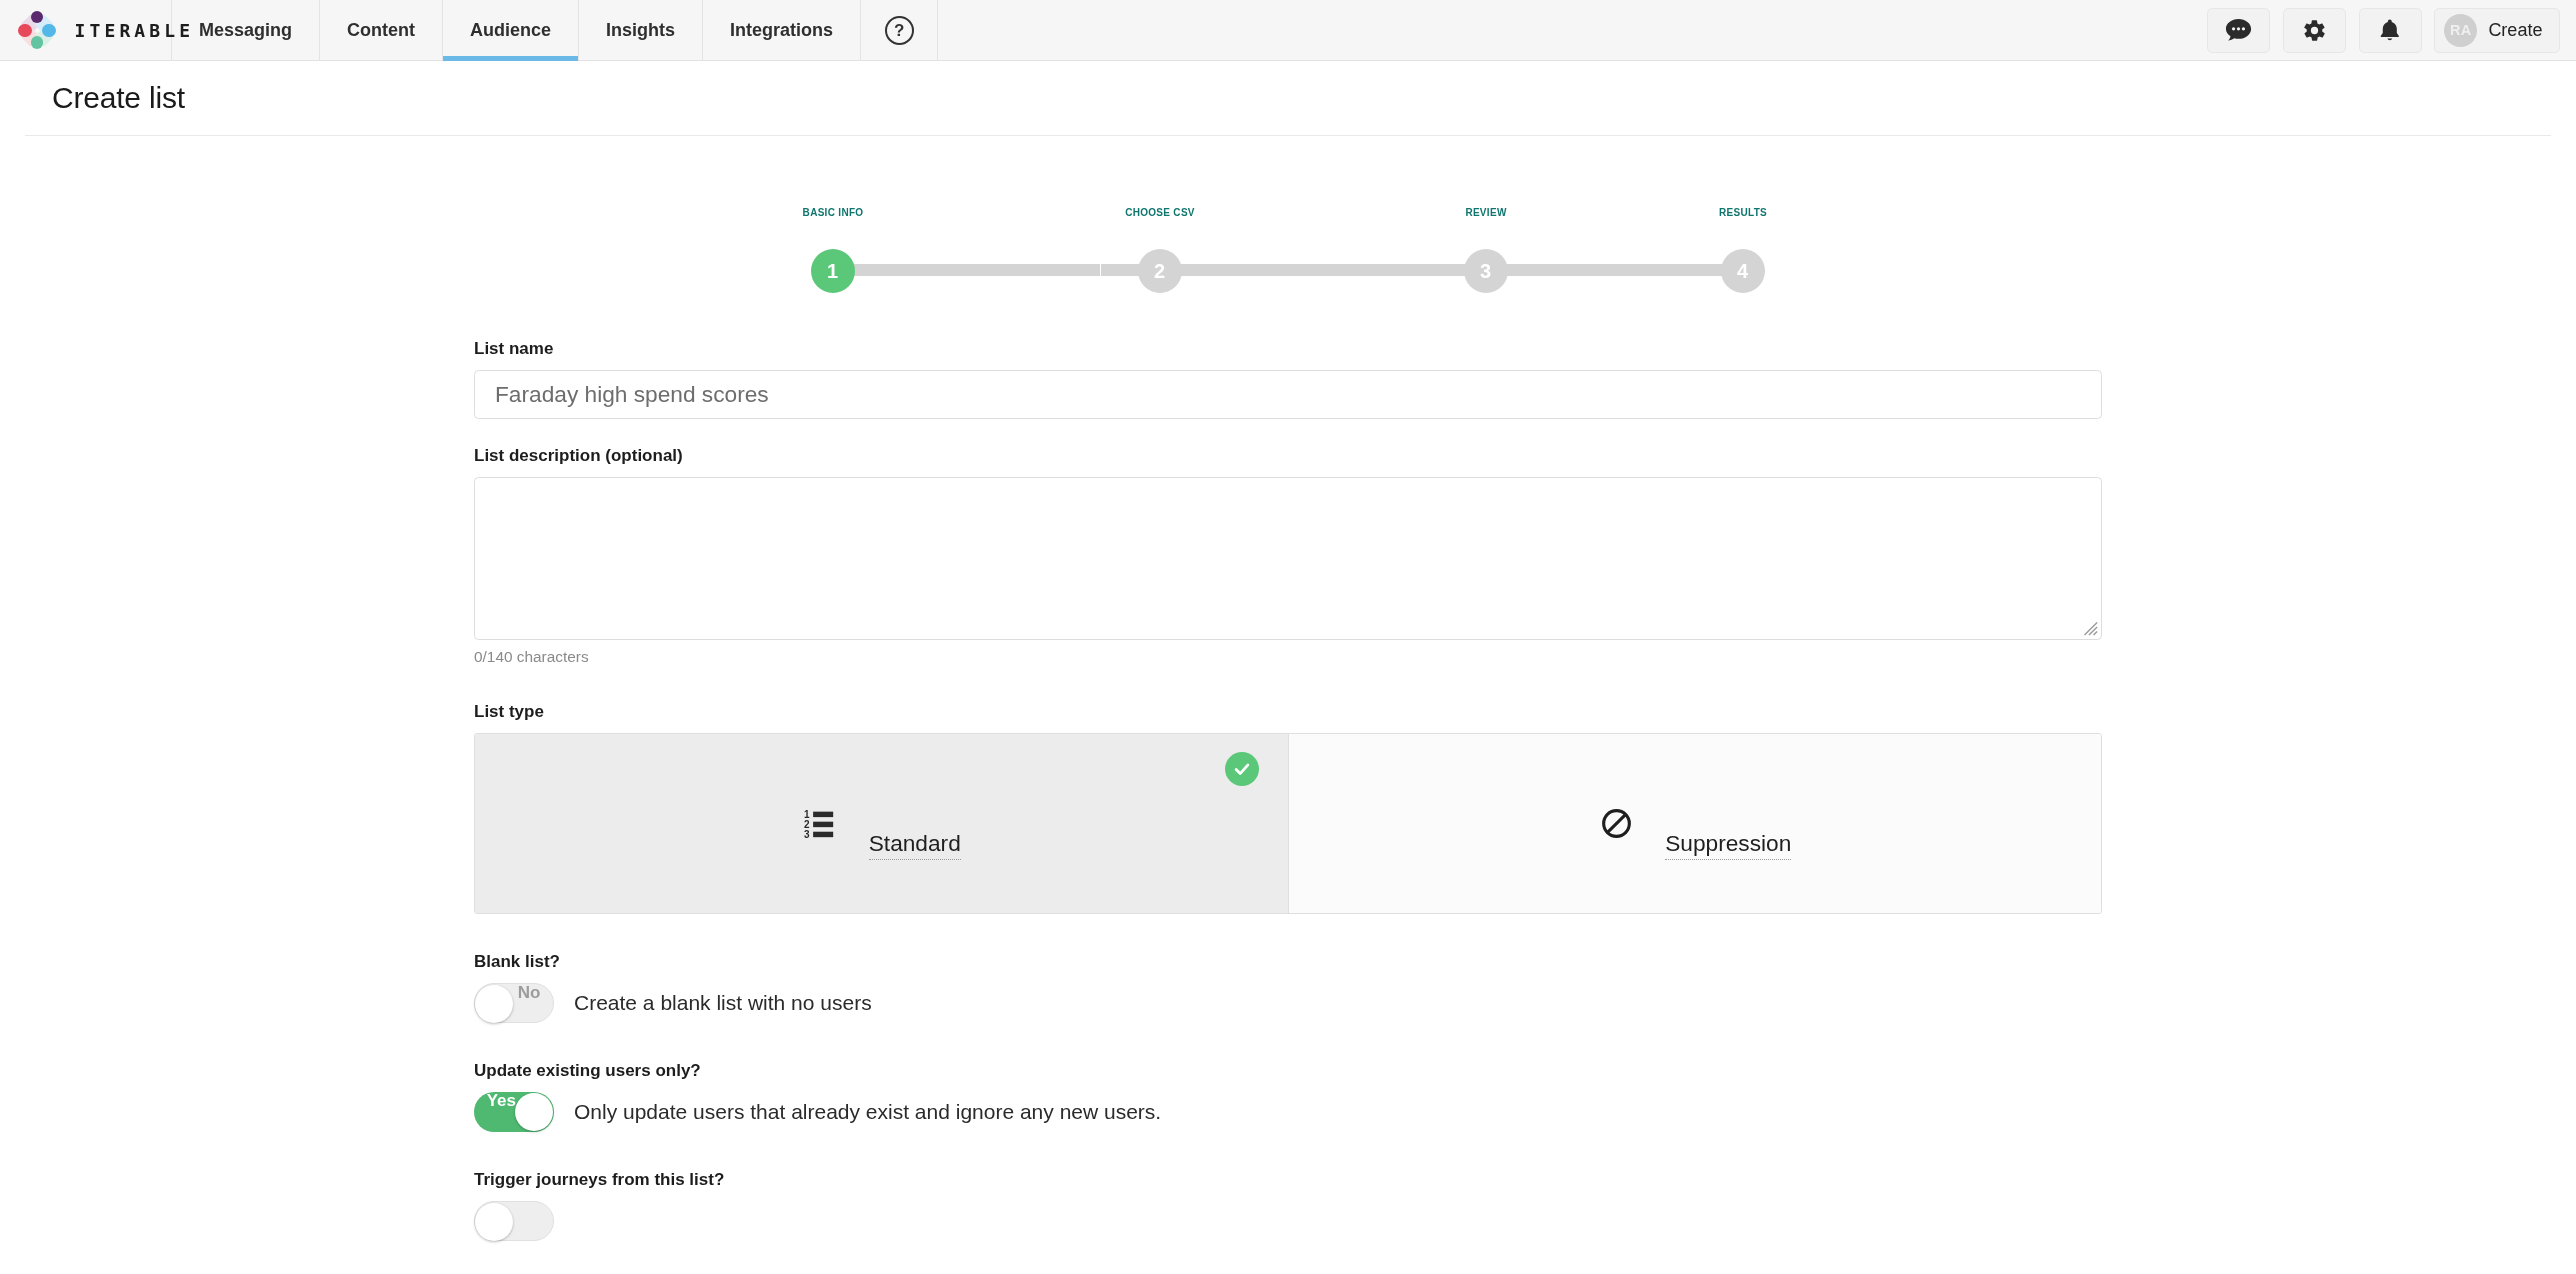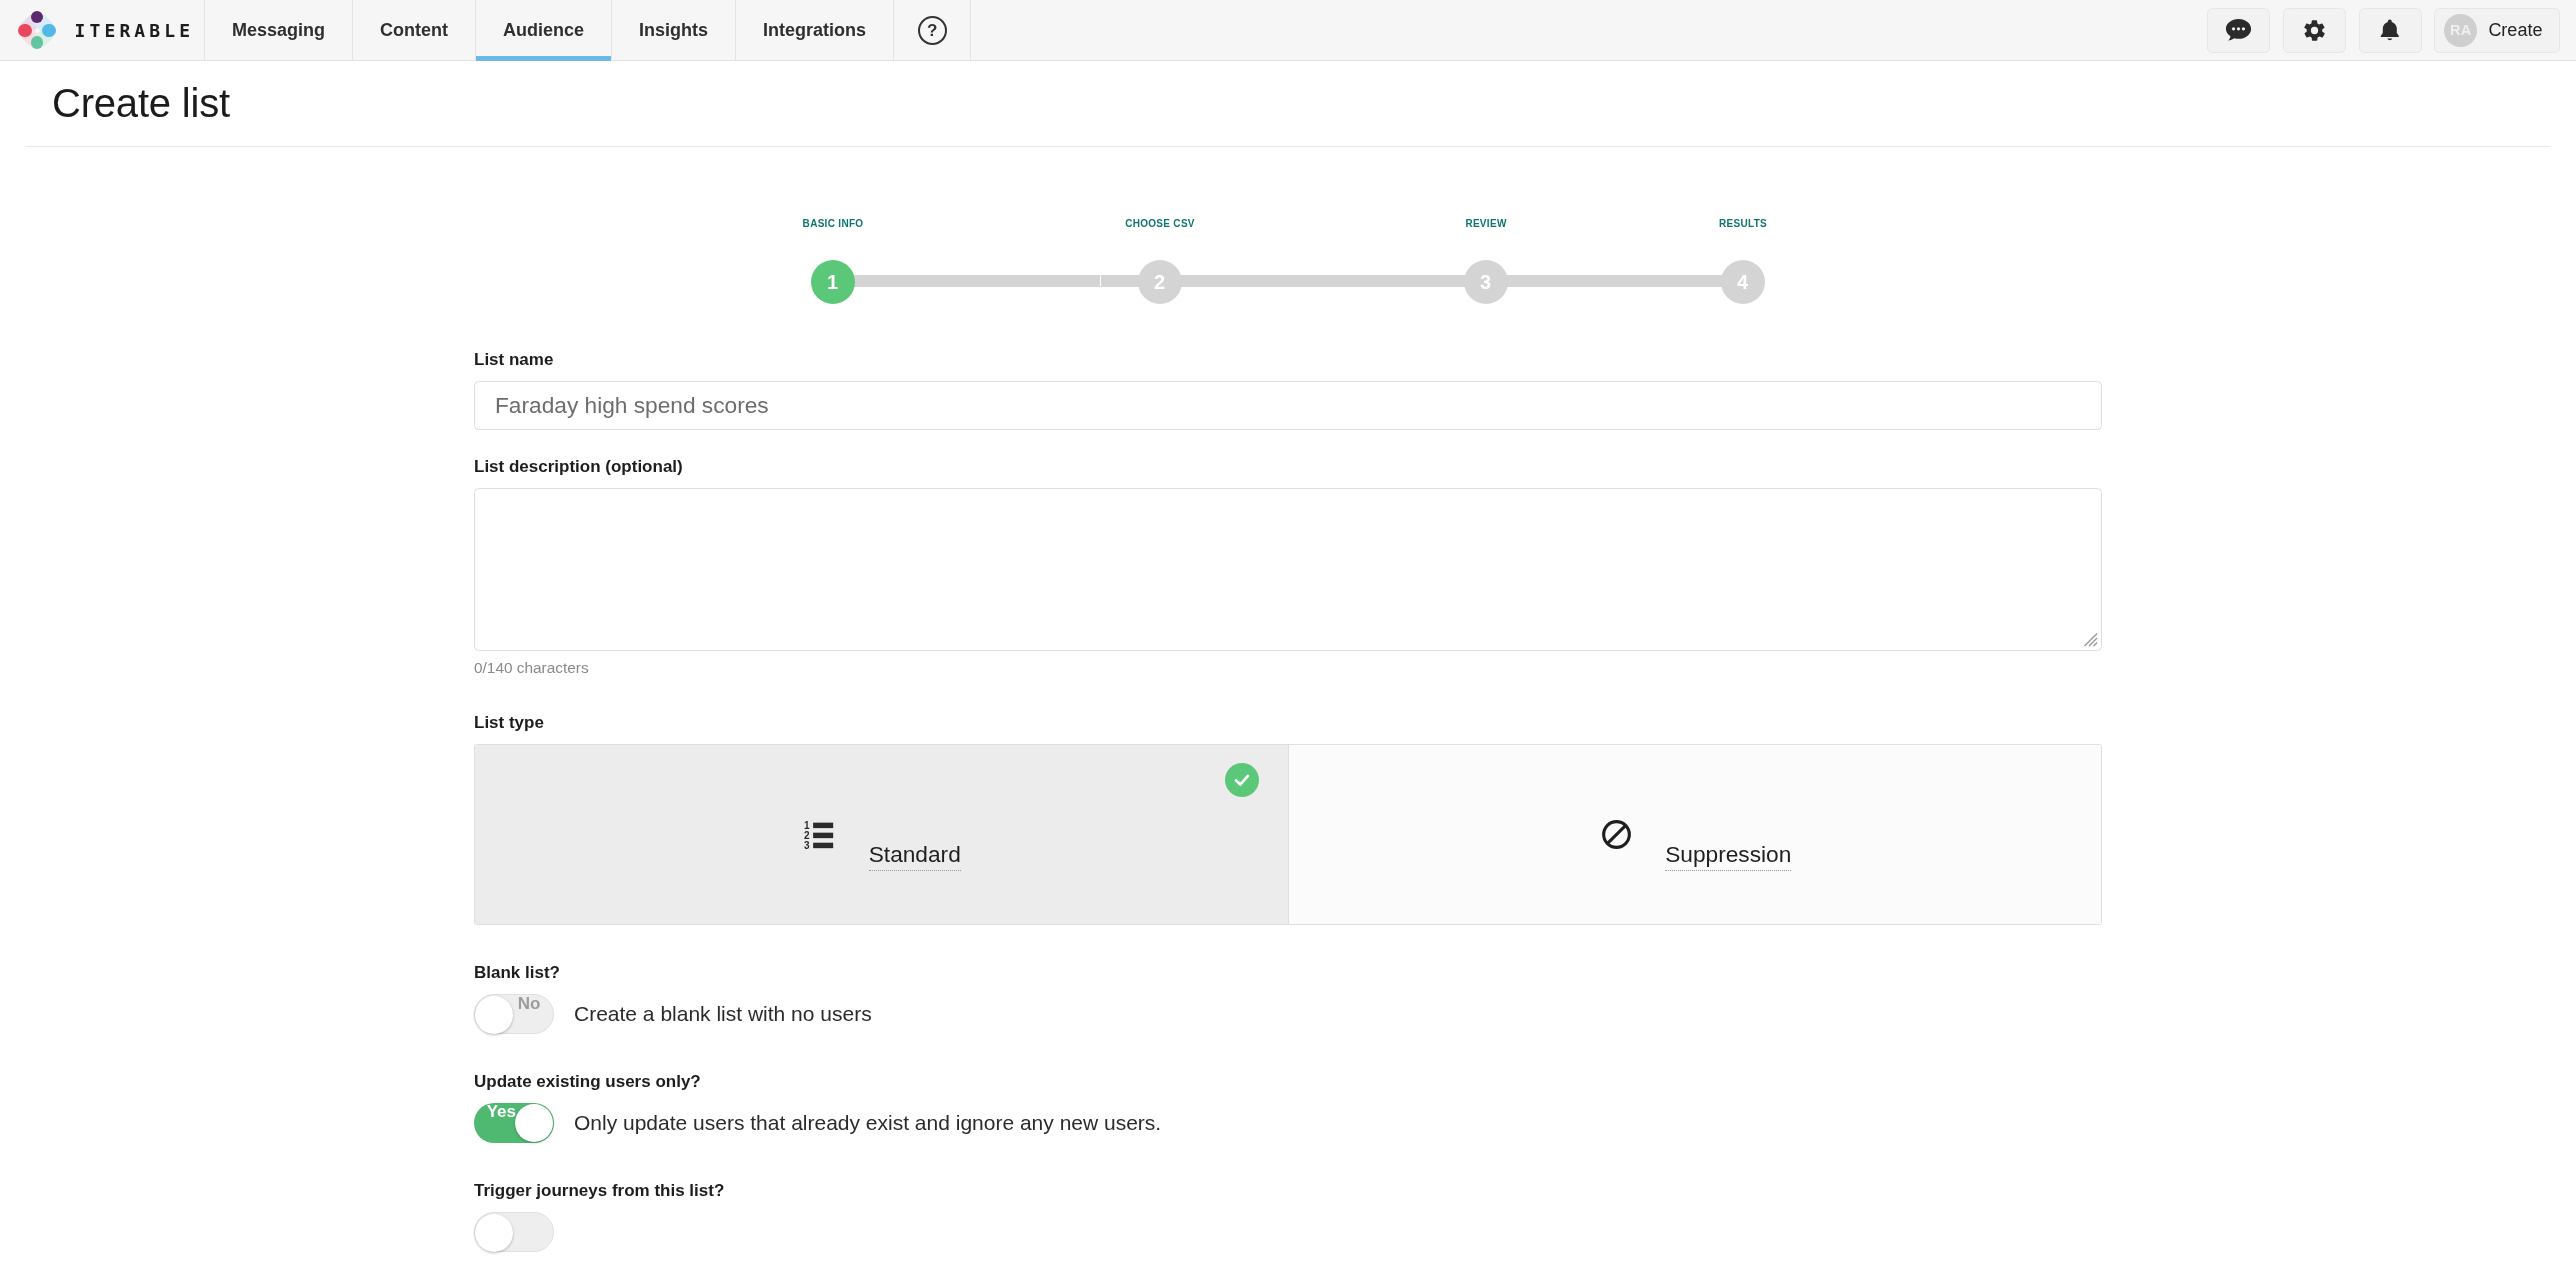--- a/index.html
+++ b/index.html
@@ -15,21 +15,21 @@
   
   .topnav {
     height: 61px;
     background: #f6f6f6;
     border-bottom: 0.9px solid #e2e2e2;
     display: flex;
     align-items: stretch;
     position: relative;
   }
   .brand {
-    width: 205px;
+    width: 172px;
     display: flex;
     align-items: center;
     gap: 16.3px;
     padding-left: 16.3px;
     border-right: 0.9px solid #e4e4e4;
     background: #f6f6f6;
   }
   .logo-mark {
     width: 42px; height: 42px;
     position: relative;
@@ -129,21 +129,21 @@
   }
   .user-name { font-size: 18px; color: #242424; white-space: nowrap; }
 
   
   .page-title-bar {
     padding: 20px 0 20px 27px;
     border-bottom: 0.9px solid #e9e9e9;
     margin: 0 25px;
   }
   .page-title {
-    font-size: 40px;
+    font-size: 30px;
     font-weight: 400;
     color: #1b1b1b;
     letter-spacing: -0.2px;
   }
 
   
   .stepper-wrap {
     margin-top: 71px;
     display: flex;
     justify-content: center;

